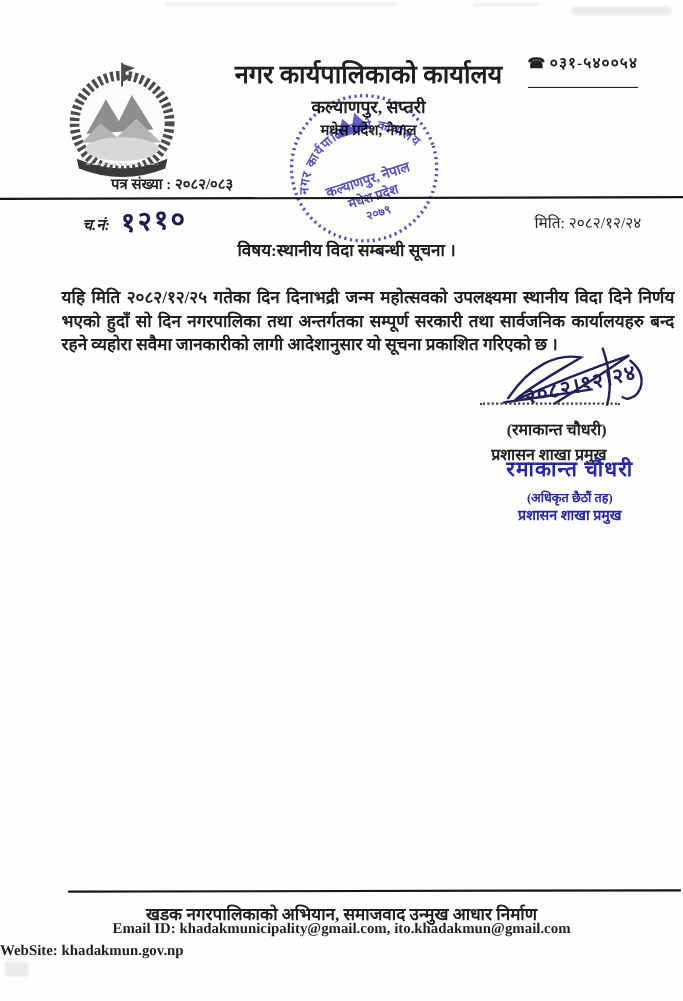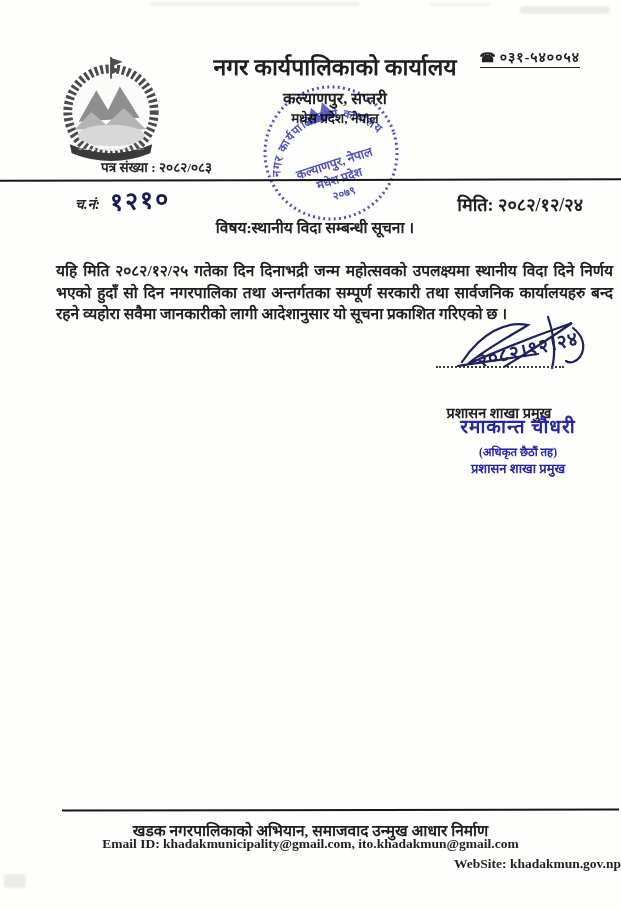--- a/index.html
+++ b/index.html
@@ -10,38 +10,38 @@
   }
   
   .smudge{position:absolute;background:#9a9a9a;opacity:.14;border-radius:3px;filter:blur(1px);}
   .smudge.s1{left:150px;top:2px;width:210px;height:4px;}
   .smudge.s2{left:430px;top:3px;width:60px;height:3px;}
   .smudge.s3{left:520px;top:6px;width:90px;height:8px;opacity:.18;}
   .smudge.s4{left:4px;top:874px;width:22px;height:14px;opacity:.18;}
   
   .phone{
     position:absolute;top:47px;right:41px;font-weight:700;font-size:14px;
-    letter-spacing:1px;border-bottom:1.6px solid #222;padding-bottom:1px;
+    letter-spacing:1px;border-bottom:1.6px solid #222;padding-bottom:12px;
   }
   .phone .glyph{font-size:13px;margin-right:3px;}
   .emblem{position:absolute;left:57px;top:50px;width:108px;height:116px;}
   .head-center{position:absolute;left:168px;top:48px;width:334px;text-align:center;line-height:1.12;}
   .head-center .t1{font-size:26px;font-weight:700;margin:0;}
   .head-center .t2{font-size:23px;font-weight:700;margin:7px 0 0 0;}
   .head-center .t3{font-size:16px;font-weight:700;margin:9px 0 2px 0;}
   .head-center .t4{font-size:13.5px;font-weight:700;margin:3px 0 12px 0;}
   .letter-no{position:absolute;left:75px;top:158px;font-size:13.5px;font-weight:700;margin-left:26px;}
   .rule-top{position:absolute;left:0;top:179px;width:621px;height:2.4px;background:#161616;transform:rotate(-.15deg);}
   
   .ref-label{position:absolute;left:75px;top:194px;font-size:14px;font-weight:700;font-style:italic;}
   .ref-value{
     position:absolute;left:110px;top:182px;font-size:25px;color:#1c1c54;
     transform:rotate(-4deg);letter-spacing:2px;font-weight:700;
   }
-  .date-line{position:absolute;right:38px;top:192px;font-size:18px;font-weight:700;}
+  .date-line{position:absolute;right:38px;top:192px;font-size:14px;font-weight:400;}
   
   .subject{position:absolute;left:0;top:216px;width:630px;text-align:center;font-size:15.5px;font-weight:700;}
   .body-text{
     position:absolute;left:40px;top:244px;width:557px;margin:16px;
     font-size:15.5px;line-height:21.5px;text-align:justify;font-weight:600;
   }
   
   .round-stamp{
     position:absolute;left:256px;top:78px;width:150px;height:150px;
     transform:rotate(-18deg);opacity:.82;mix-blend-mode:multiply;pointer-events:none;
@@ -55,21 +55,21 @@
   .sig-dots{position:absolute;left:436px;top:366px;width:128px;border-bottom:2.2px dotted #3a3a3a;}
   .sig-name{position:absolute;left:428px;top:379px;width:156px;text-align:center;font-size:14.5px;font-weight:700;}
   .sig-title{position:absolute;left:424px;top:402px;width:150px;text-align:center;font-size:14.5px;font-weight:700;}
   .stamp-name{position:absolute;left:430px;top:413px;width:176px;text-align:center;font-size:19px;font-weight:700;color:#2626a8;letter-spacing:1px;}
   .stamp-rank{position:absolute;left:430px;top:444px;width:176px;text-align:center;font-size:11.5px;font-weight:700;color:#2626a8;}
   .stamp-title{position:absolute;left:430px;top:459px;width:176px;text-align:center;font-size:13px;font-weight:700;color:#2626a8;}
   
   .rule-bottom{position:absolute;left:62px;top:809px;width:557px;height:2.2px;background:#161616;transform:rotate(-.12deg);}
   .footer-slogan{position:absolute;left:0;top:819px;width:621px;text-align:center;font-size:15.5px;font-weight:700;}
   .footer-email{position:absolute;left:0;top:836px;width:621px;text-align:center;font-size:13.5px;font-weight:700;font-family:"Liberation Serif",serif;}
-  .footer-web{position:absolute;left:0;top:856px;width:621px;text-align:right;font-size:13.5px;font-weight:700;font-family:"Liberation Serif",serif;}
+  .footer-web{position:absolute;left:0;top:856px;width:621px;text-align:left;font-size:13.5px;font-weight:700;font-family:"Liberation Serif",serif;}
 </style>
 </head>
 <body>
 
 <div class="page">
 
   <div class="smudge s1"></div>
   <div class="smudge s2"></div>
   <div class="smudge s3"></div>
   <div class="smudge s4"></div>
@@ -131,20 +131,21 @@
   <svg class="sig-svg" viewBox="0 0 152 64">
     <g fill="none" stroke="#20205a" stroke-width="2.2" stroke-linecap="round">
       <path d="M10 50 C 30 20, 54 9, 76 13 C 60 23, 32 38, 16 52 C 52 36, 94 20, 120 11 C 100 25, 70 44, 52 55"></path>
       <path d="M96 5 C 101 20, 105 37, 100 56"></path>
       <path d="M121 16 C 130 23, 135 34, 128 45 C 124 50, 118 52, 114 49"></path>
       <path d="M6 54 C 30 50, 60 46, 86 42"></path>
     </g>
   </svg>
   <span class="sig-date">२०८२।१२।२४</span>
   <div class="sig-dots"></div>
+  <div class="sig-name">(रमाकान्त चौधरी)</div>
   <div class="sig-title">प्रशासन शाखा प्रमुख</div>
   <div class="stamp-name">रमाकान्त चौधरी</div>
   <div class="stamp-rank">(अधिकृत छैठौं तह)</div>
   <div class="stamp-title">प्रशासन शाखा प्रमुख</div>
 
   <div class="rule-bottom"></div>
   <div class="footer-slogan">खडक नगरपालिकाको अभियान, समाजवाद उन्मुख आधार निर्माण</div>
   <div class="footer-email">Email ID:  khadakmunicipality@gmail.com, ito.khadakmun@gmail.com</div>
   <div class="footer-web">WebSite: khadakmun.gov.np</div>
 

